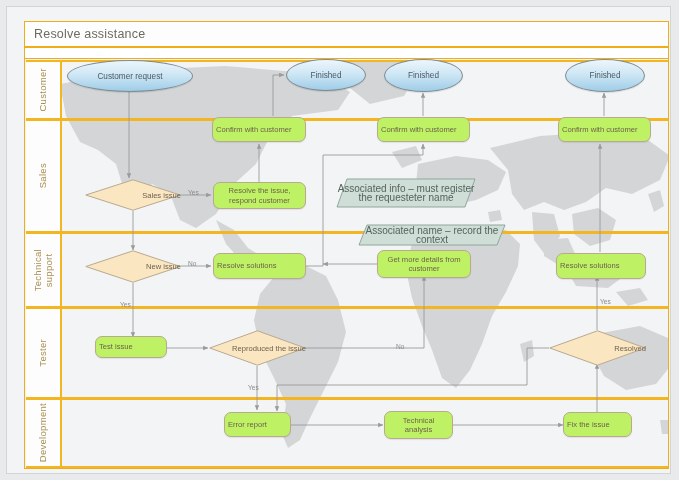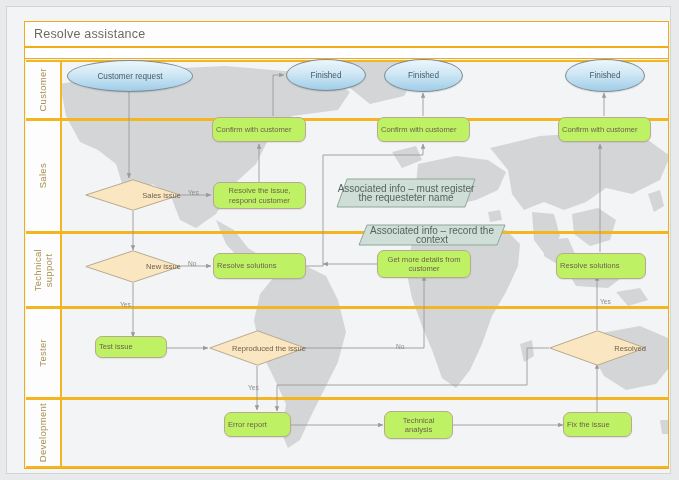--- a/index.html
+++ b/index.html
@@ -316,21 +316,21 @@
     <div class="ptxt">
         <span>Associated info – must register the requesteter name</span>
       </div>
   </div>
 
   <div class="node para" style="left:358px;top:224px;width:148px;height:22px;">
     <svg viewBox="0 0 148 22" width="148" height="22">
       <polygon points="9,1 147,1 139,21 1,21" fill="#cfdfd8" stroke="#8fa79c" stroke-width="1"></polygon>
     </svg>
     <div class="ptxt">
-        <span>Associated info – record the context</span>
+        <span>Associated name – record the context</span>
       </div>
   </div>
 
   <div class="node diamond" style="left:85px;top:250px;width:96px;height:33px;">
     <svg viewBox="0 0 96 33" width="96" height="33">
       <polygon points="48,0.8 95.2,16.5 48,32.2 0.8,16.5" fill="#fbe6c2" stroke="#b9a98f" stroke-width="1"></polygon>
     </svg>
     <div class="dtxt">
         <span>New issue</span>
       </div>

